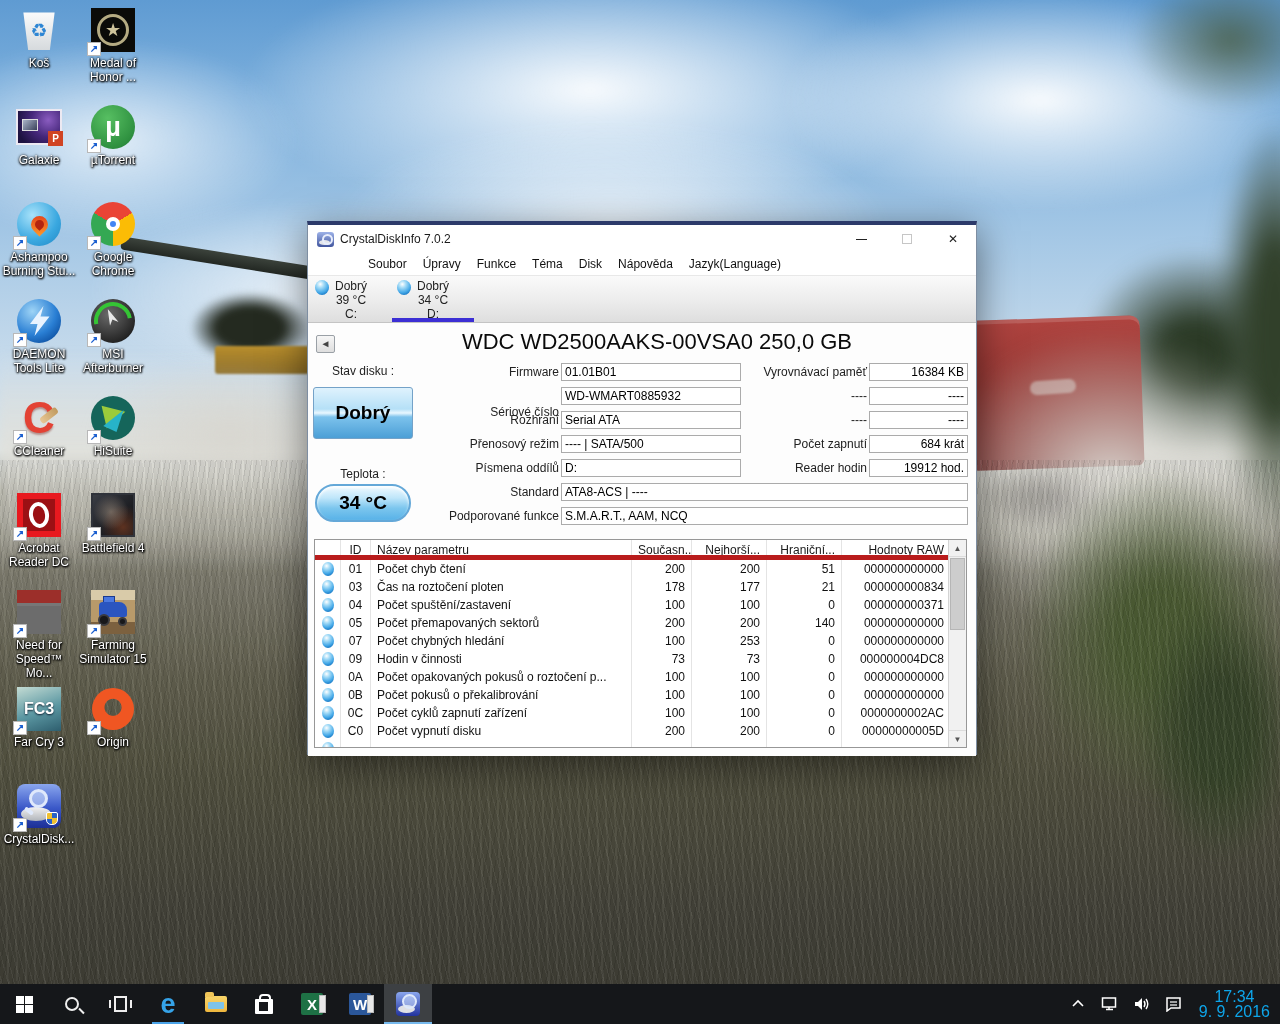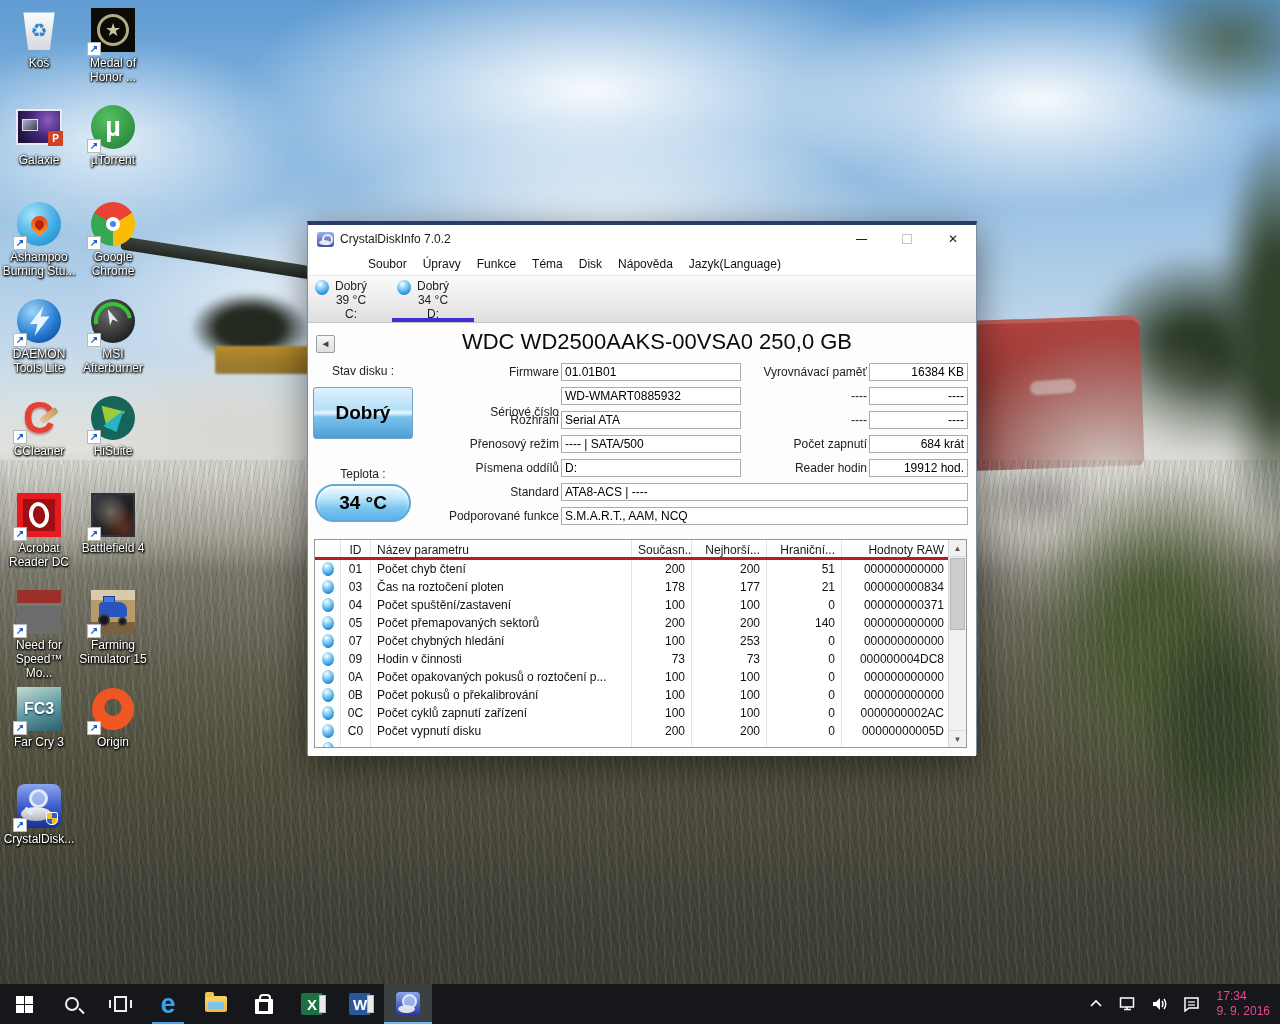--- a/index.html
+++ b/index.html
@@ -111,21 +111,21 @@
   .back-btn { position:absolute; left:8px; top:12px; width:19px; height:18px; background:linear-gradient(180deg,#f6f6f6,#dedede); border:1px solid #9aa0a6; border-radius:2px; font-size:10px; color:#444; display:flex; align-items:center; justify-content:center; line-height:1; }
   .model-title { position:absolute; left:40px; right:10px; top:6px; text-align:center; font-size:22px; color:#0a0a0a; letter-spacing:0; }
   .lbl-left { position:absolute; left:5px; width:100px; text-align:center; font-size:12px; color:#222; }
   .health-btn { position:absolute; left:5px; top:64px; width:100px; height:52px; border:1px solid #74a2c8; border-radius:3px; background:linear-gradient(180deg,#dff2fd 0%, #b5e0f7 42%, #e9f7ff 50%, #7cc2ec 58%, #4c9fd6 100%); display:flex; align-items:center; justify-content:center; font-size:19px; font-weight:bold; color:#000; }
   .temp-btn { position:absolute; left:7px; top:161px; width:96px; height:38px; border:2px solid #64a8d8; border-radius:19px; background:linear-gradient(180deg,#f0faff 0%, #bfe6fa 35%, #7cc6ee 65%, #58b2e8 100%); display:flex; align-items:center; justify-content:center; font-size:19px; font-weight:bold; color:#000; box-shadow:inset 0 2px 3px rgba(255,255,255,.9); }
   .f-label { position:absolute; text-align:right; font-size:12px; color:#222; line-height:18px; }
   .f-box { position:absolute; height:18px; background:#fff; border:1px solid #ababab; font-size:12px; line-height:16px; padding:0 3px; color:#000; white-space:nowrap; overflow:hidden; }
   .f-box.right { text-align:right;padding-left:32px; }
   .smart-table { position:absolute; left:6px; top:216px; width:653px; height:209px; border:1px solid #979797; background:#fff; overflow:hidden; }
   .srow { display:flex; height:18px; line-height:18px; font-size:12px; }
-  .srow.head { height:20px; line-height:20px; color:#1a1a1a; border-bottom:3px solid #b91c1c; }
+  .srow.head { height:20px; line-height:20px; color:#1a1a1a; border-bottom:5px solid #b91c1c; }
   .scell { border-right:1px solid #e4e4e4; padding:0 6px; white-space:nowrap; overflow:hidden; flex:none; }
   .c-orb { width:26px; padding:0; display:flex; align-items:center; justify-content:center; }
   .c-orb .orb { width:12px; height:14px; }
   .c-id { width:30px; padding:0 2px; text-align:center; }
   .c-name { width:261px; }
   .c-cur { width:60px; text-align:right; }
   .c-worst { width:75px; text-align:right; }
   .c-thr { width:75px; text-align:right; }
   .c-raw { width:108px; text-align:right; border-right:none; }
   .vscroll { position:absolute; right:0; top:0; bottom:0; width:18px; background:#f1f1f1; border-left:1px solid #d4d4d4; }
@@ -158,21 +158,21 @@
   .grid4 span { background:#15171a; }
   .office-ic { width:22px; height:22px; border-radius:2px; color:#fff; font-weight:bold; font-size:15px; display:flex; align-items:center; justify-content:center; position:relative; }
   .office-ic .page { position:absolute; right:-3px; top:2px; width:7px; height:18px; background:#e8e8e8; border:1px solid #bbb; }
   .excel-ic { background:#1e7145; }
   .word-ic { background:#2b579a; }
   .cdi-mini { width:24px; height:24px; border-radius:4px; background:linear-gradient(180deg,#8aa6ee,#22339e); position:relative; overflow:hidden; }
   .cdi-mini::before { content:""; position:absolute; left:2px; bottom:3px; width:17px; height:8px; background:#dfe0e4; border-radius:50%; }
   .cdi-mini::after { content:""; position:absolute; left:6px; top:2px; width:11px; height:11px; border:2px solid #dfe9fb; border-radius:50%; background:rgba(215,232,255,.5); }
   .tray { margin-left:auto; display:flex; align-items:center; gap:6px; padding-right:10px; }
   .tray-ic { width:26px; height:40px; display:flex; align-items:center; justify-content:center; color:#fff; }
-  .clock { text-align:left; color:#ec4899; font-size:12px; line-height:15px; padding-left:6px; }
+  .clock { text-align:center; color:#0ea5e9; font-size:16px; line-height:15px; padding-left:6px; }
 </style>
 </head>
 <body>
 
 <div class="stage">
 
   <div class="wallpaper">
     <div class="cloud cl1"></div>
     <div class="cloud cl2"></div>
     <div class="cloud cl3"></div>

